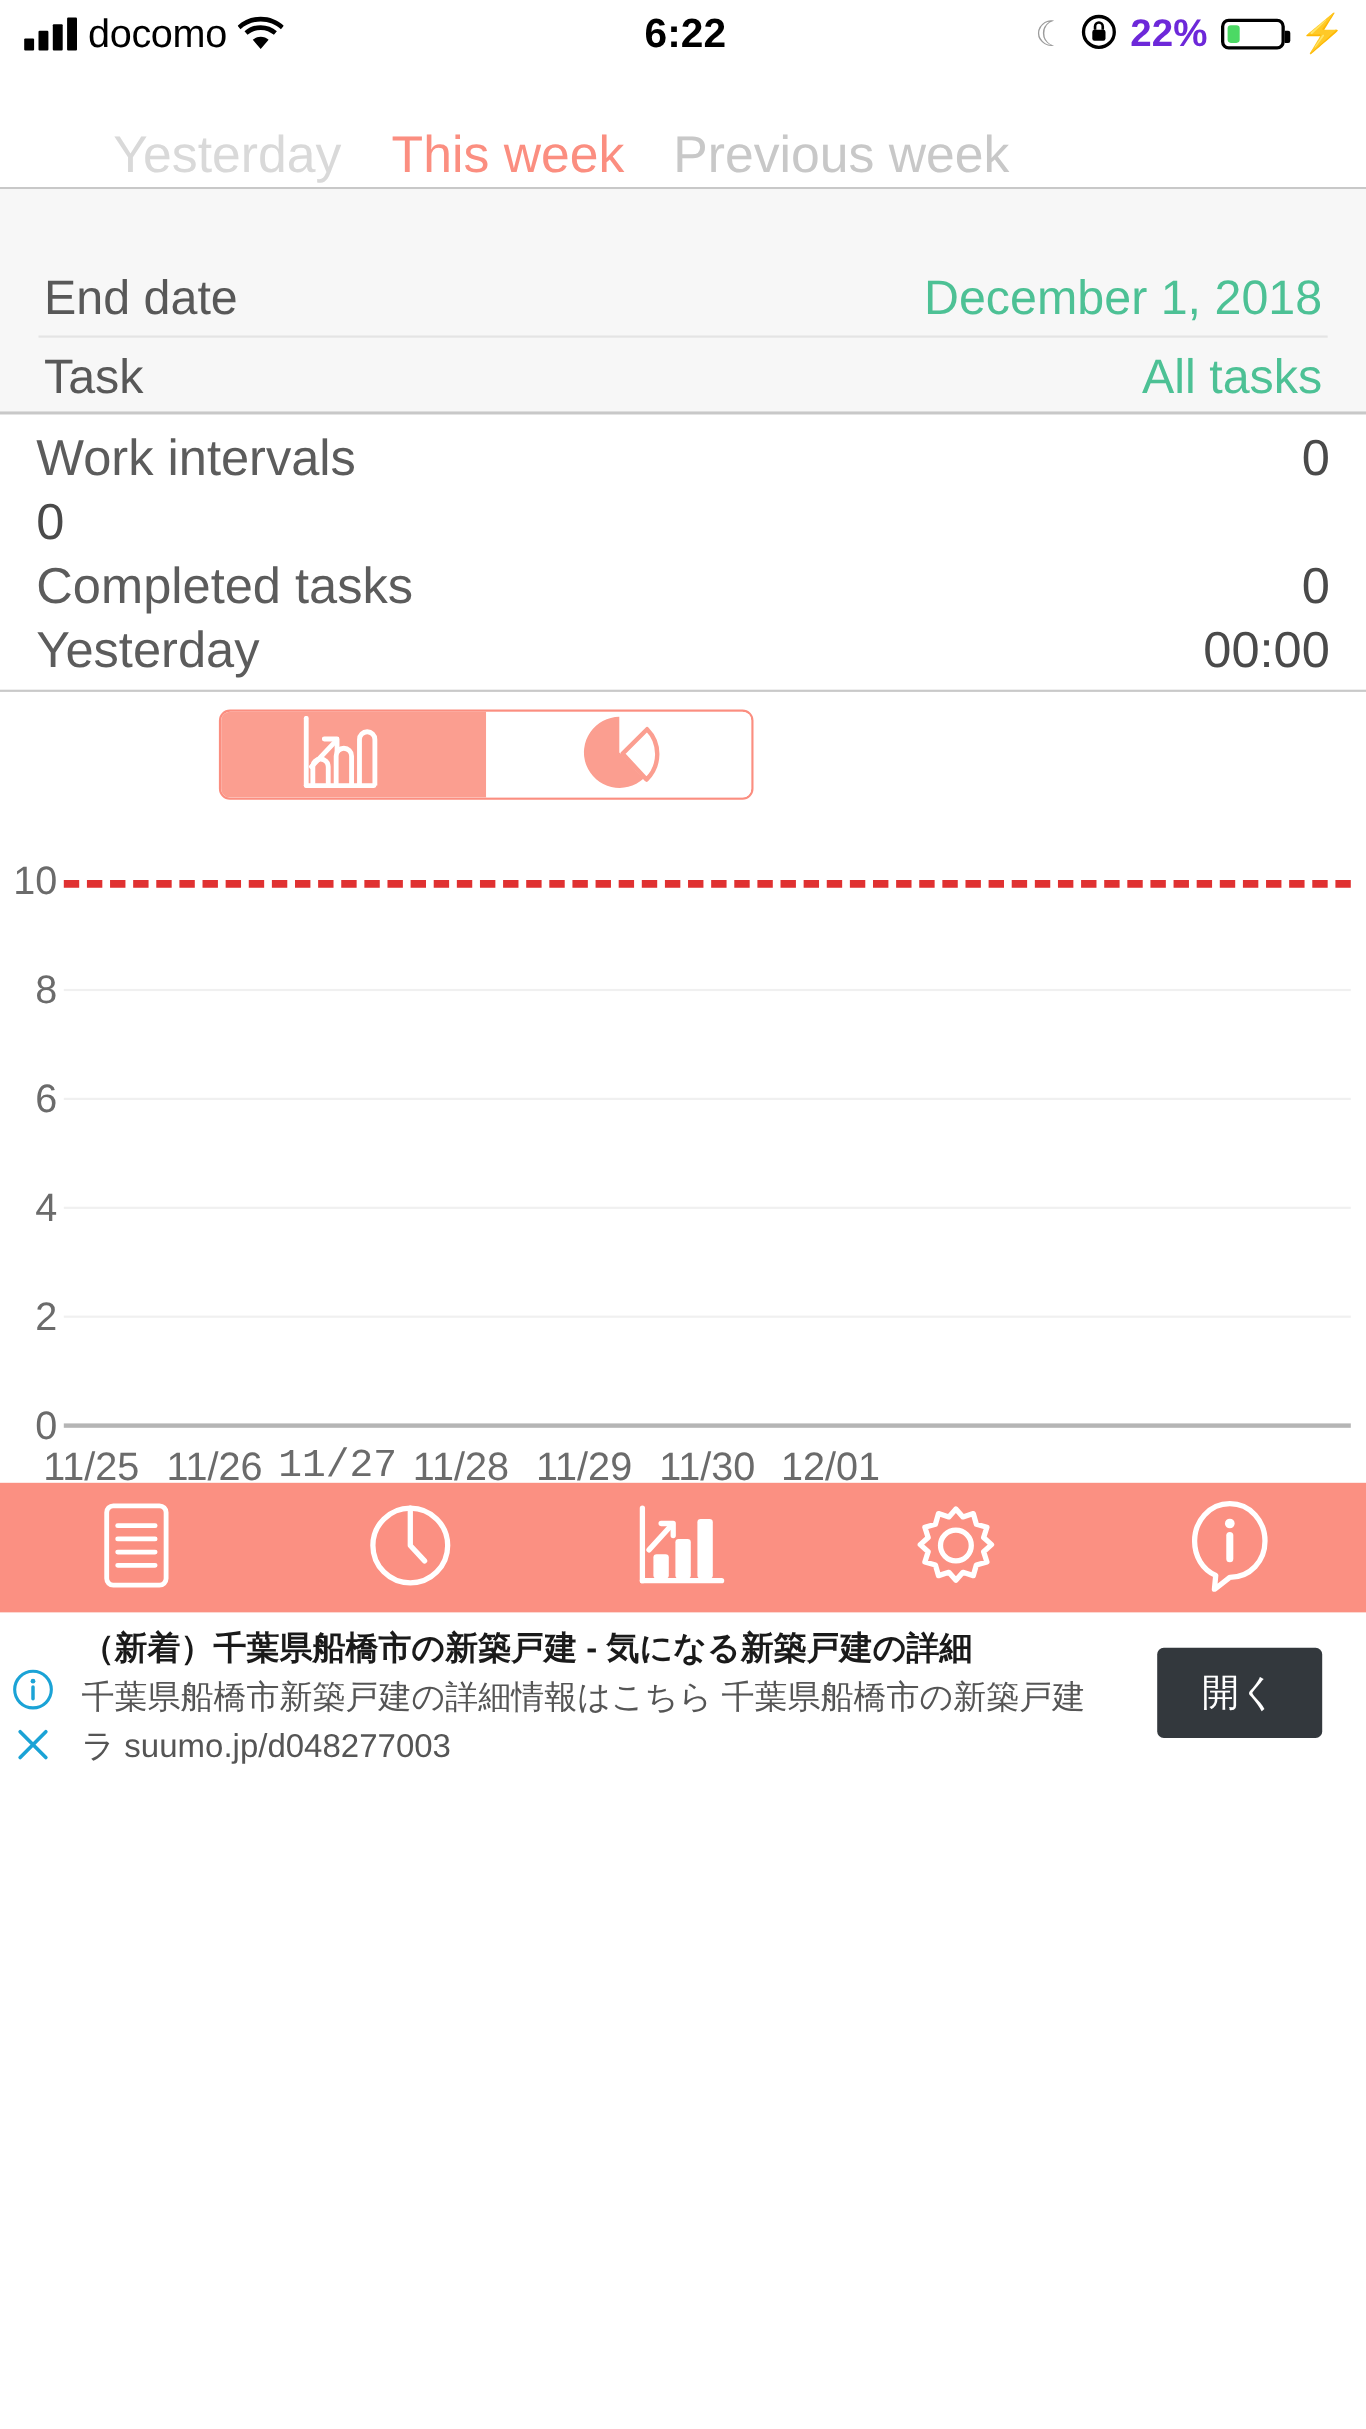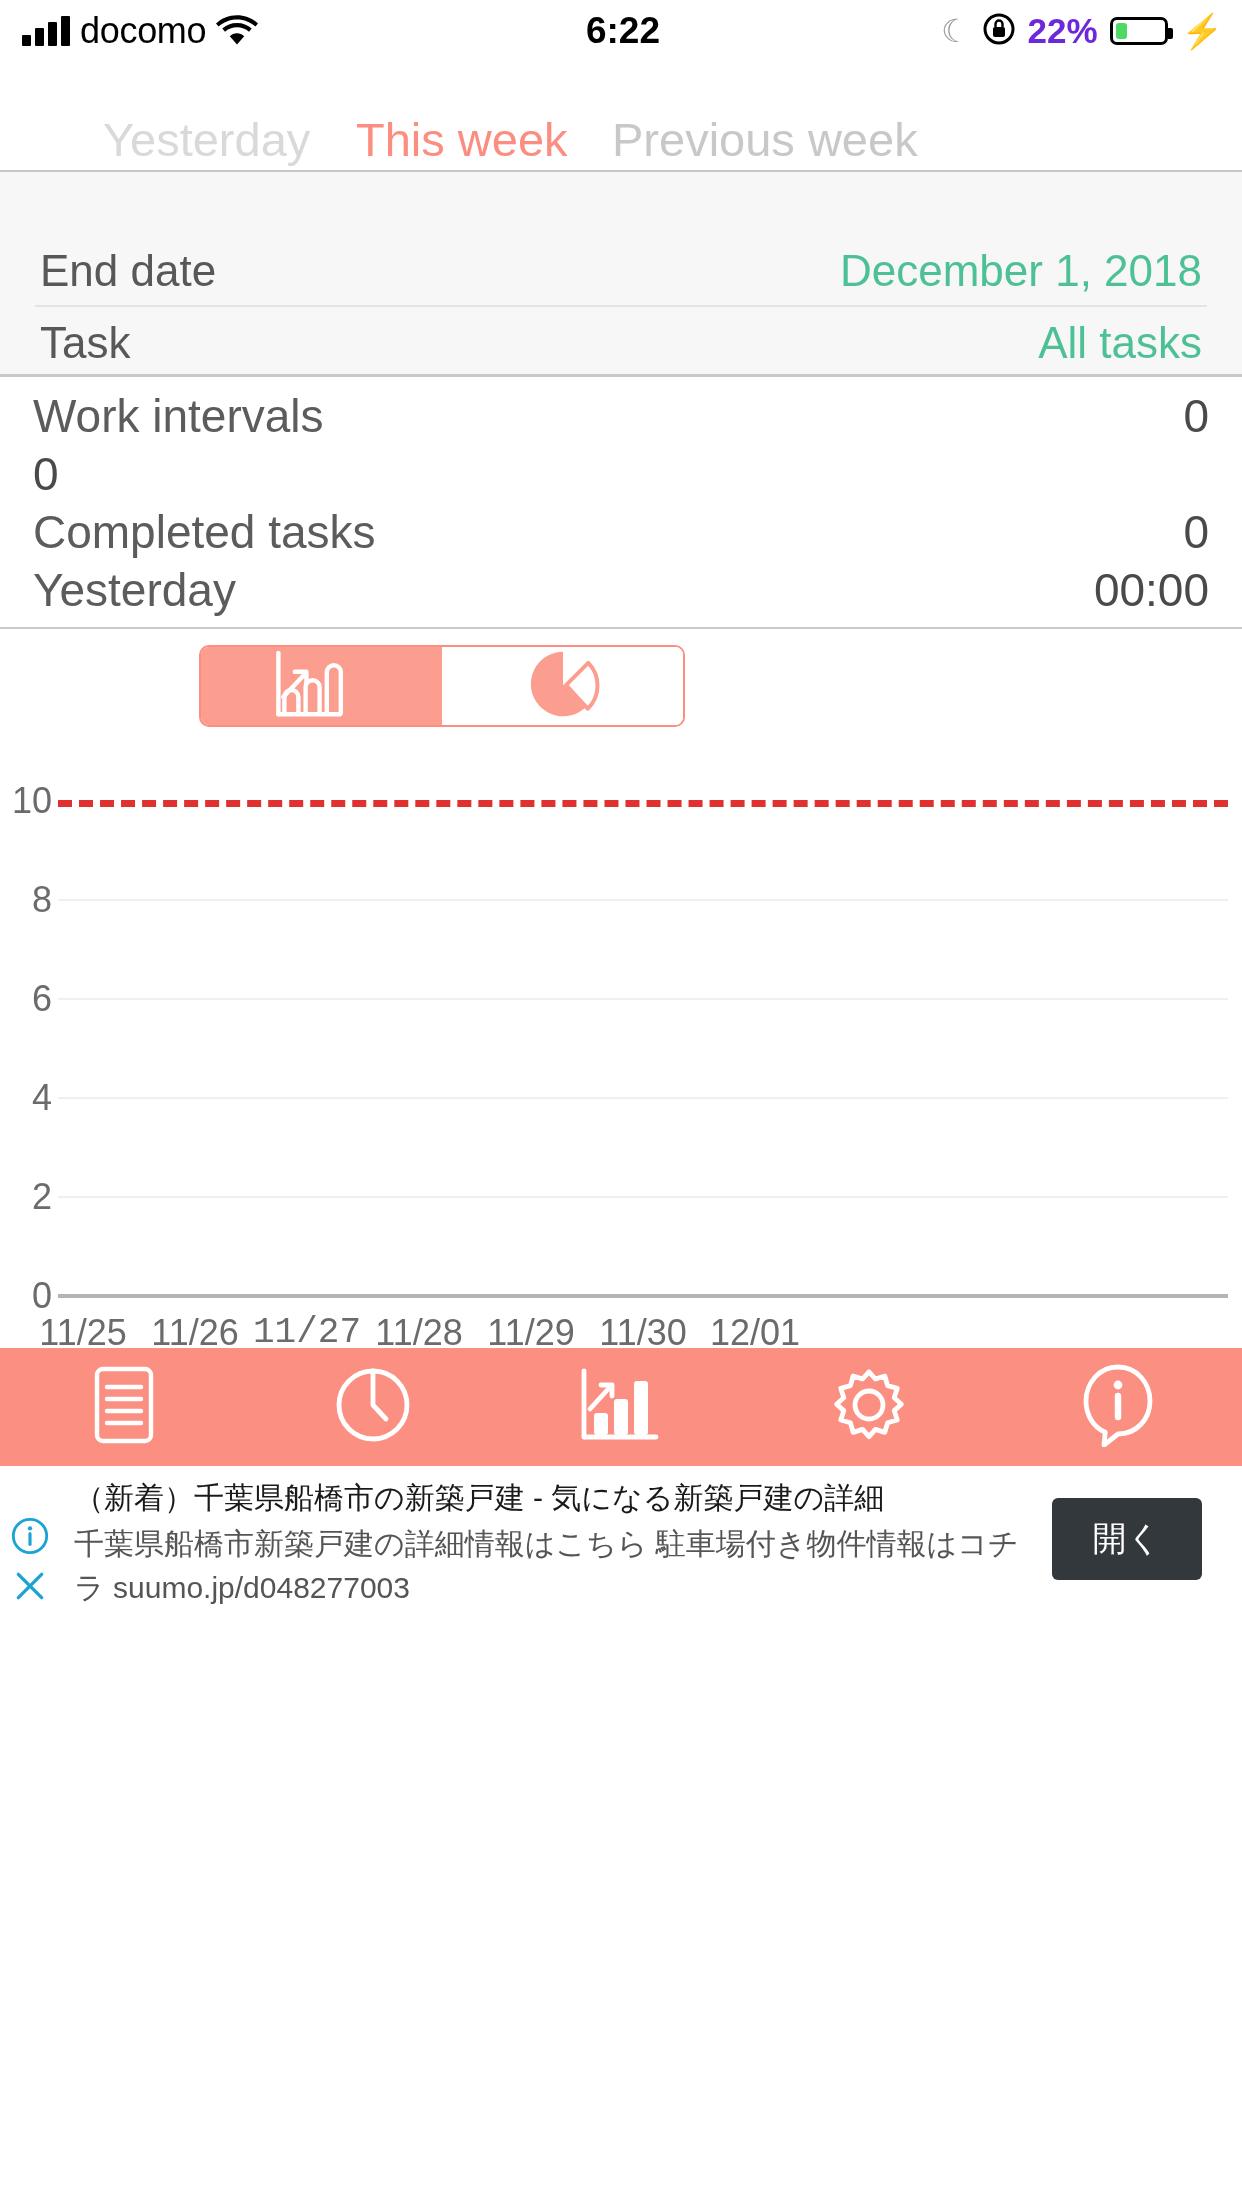--- a/index.html
+++ b/index.html
@@ -101,21 +101,21 @@
     background:#fb9082;display:flex;align-items:center;
   }
   .navitem{flex:1;display:flex;align-items:center;justify-content:center;height:118px;}
 
   
   .ad{
     position:absolute;top:1466px;left:0;width:1242px;height:742px;
     background:#fff;
   }
   .ad-inner{position:absolute;left:0;top:0;width:1242px;height:160px;}
-  .ad-title{position:absolute;left:74px;top:12px;font-size:30px;color:#1a1a1a;font-weight:400;letter-spacing:0px;white-space:nowrap;}
+  .ad-title{position:absolute;left:74px;top:12px;font-size:30px;color:#1a1a1a;font-weight:700;letter-spacing:0px;white-space:nowrap;}
   .ad-body{position:absolute;left:74px;top:56px;font-size:30px;color:#555;line-height:44px;white-space:nowrap;}
   .ad-body2{position:absolute;left:74px;top:100px;font-size:30px;color:#555;line-height:44px;white-space:nowrap;}
   .ad-i{position:absolute;left:10px;top:50px;width:40px;height:40px;}
   .ad-x{position:absolute;left:10px;top:100px;width:40px;height:40px;}
   .ad-btn{
     position:absolute;right:40px;top:32px;width:150px;height:82px;
     background:#33383d;border-radius:6px;color:#fff;font-size:34px;
     display:flex;align-items:center;justify-content:center;
   }
 </style>
@@ -309,19 +309,19 @@
             <circle cx="12" cy="7.4" r="1.3" fill="#1ba3d6"></circle>
             <path d="M12 10.6 V17" stroke="#1ba3d6" stroke-width="1.9" stroke-linecap="round"></path>
           </svg>
       </span>
       <span class="ad-x">
         <svg width="40" height="40" viewBox="0 0 24 24">
             <path d="M5 5 L19 19 M19 5 L5 19" stroke="#1ba3d6" stroke-width="2" stroke-linecap="round"></path>
           </svg>
       </span>
       <div class="ad-title">（新着）千葉県船橋市の新築戸建 - 気になる新築戸建の詳細</div>
-      <div class="ad-body">千葉県船橋市新築戸建の詳細情報はこちら 駐車場付き物件情報はコチ</div>
+      <div class="ad-body">千葉県船橋市新築戸建の詳細情報はこちら 千葉県船橋市の新築戸建</div>
       <div class="ad-body2">ラ suumo.jp/d048277003</div>
       <div class="ad-btn">開く</div>
     </div>
   </div>
 
 </div>
 
 </body></html>

